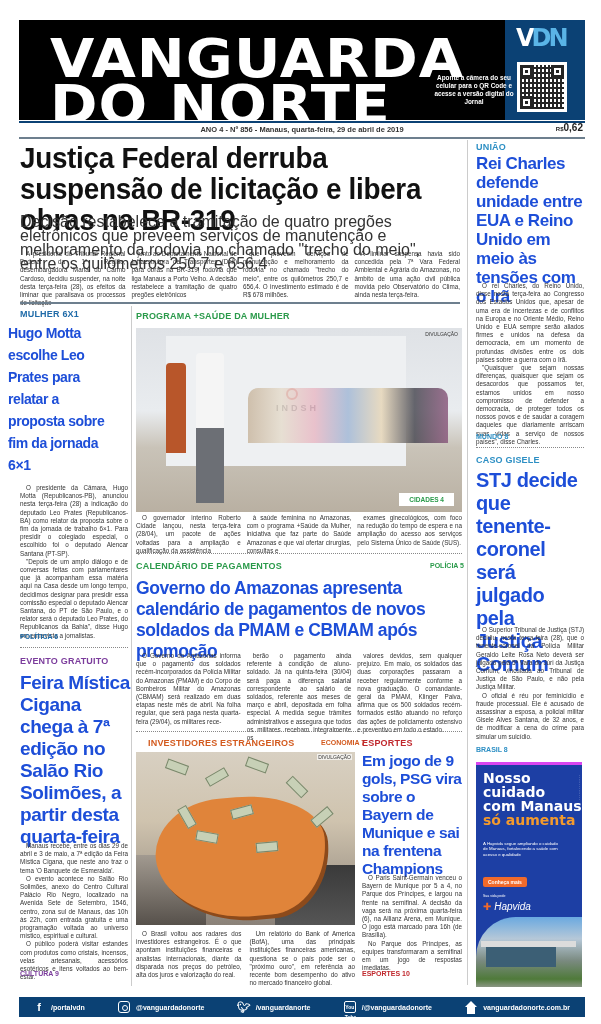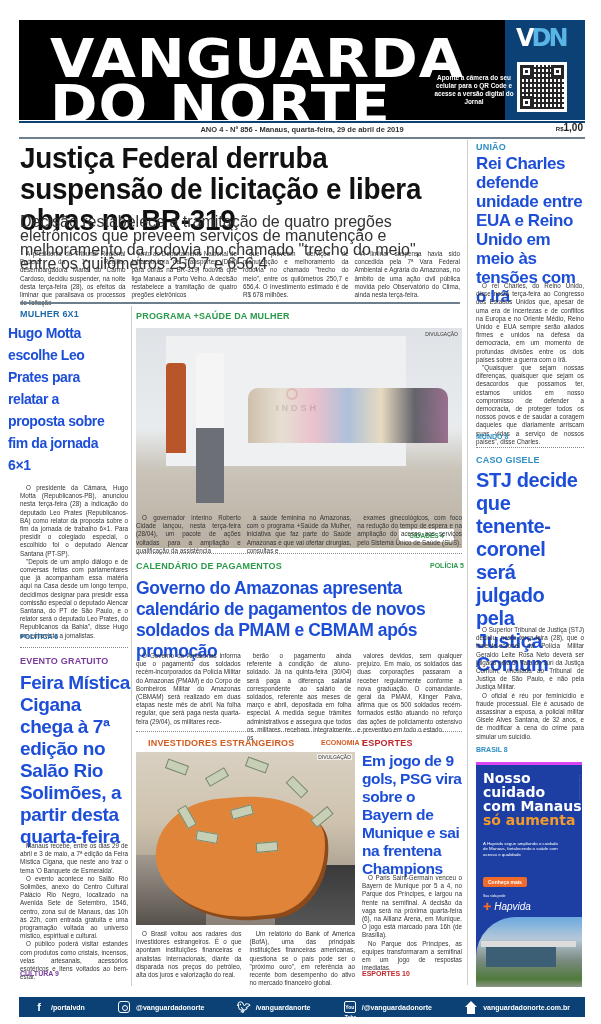--- a/index.html
+++ b/index.html
@@ -42,21 +42,21 @@
   .k-green { color: #2a9a4a; }
   .k-purple { color: #7b3c9c; text-align: right; }
   .k-orange { color: #d35a1e; margin-left: 12px; }
   .k-red { color: #c0282d; }
   .foot-ref { position: absolute; font-size: 7px; font-weight: bold; }
 
   .hl { position: absolute; font-weight: bold; color: #1d4ed8; font-family: "Liberation Sans", sans-serif; letter-spacing: -0.4px; }
   .body-text { position: absolute; font-size: 6.3px; line-height: 8.2px; color: #333; text-align: justify; }
   .body-text p { text-indent: 6px; }
 
-  .photo-health { position: absolute; left: 136px; top: 328px; width: 326px; height: 220px; overflow: hidden;
+  .photo-health { position: absolute; left: 136px; top: 328px; width: 326px; height: 184px; overflow: hidden;
      background: linear-gradient(180deg, #dfe2e6 0%, #e9ecef 45%, #c9c3b8 65%, #b9b0a2 100%); }
   .ph-wall { position: absolute; left: 30px; top: 8px; width: 240px; height: 130px; background: #eef0f2; }
   .ph-logo { position: absolute; left: 140px; top: 75px; font-size: 9px; letter-spacing: 3px; color: #334; font-weight: bold; }
   .ph-heart { position: absolute; left: 150px; top: 60px; width: 12px; height: 12px; border: 2px solid #c33; border-radius: 50%; }
   .ph-person { position: absolute; border-radius: 4px 4px 0 0; }
   .ph-credit { position: absolute; right: 4px; top: 3px; font-size: 5px; color: #333; }
   .ph-badge { position: absolute; right: 8px; bottom: 6px; background: #fff; color: #2a9a4a; font-size: 6.5px; font-weight: bold; padding: 3px 10px; }
 
   .photo-money { position: absolute; left: 136px; top: 752px; width: 219px; height: 173px; overflow: hidden;
      background: linear-gradient(180deg, #d8d0c2 0%, #cfc3ae 40%, #8a8178 100%); }
@@ -104,21 +104,21 @@
 <div class="qr">
   <div class="qr-grid">
     <div class="qr-corner" style="left:0;top:0"></div>
     <div class="qr-corner" style="right:0;top:0"></div>
     <div class="qr-corner" style="left:0;bottom:0"></div>
   </div>
 </div>
 
 <div class="rule-top"></div>
 <div class="edition">ANO 4 - Nº 856 - Manaus, quarta-feira, 29 de abril de 2019</div>
-<div class="price"><small>R$</small><span>1,00</span></div>
+<div class="price"><small>R$</small><span>0,62</span></div>
 <div class="rule-bottom"></div>
 
 <h1 class="headline-main">Justiça Federal derruba suspensão de licitação e libera obras na BR-319</h1>
 <div class="deck">Decisão restabelece a tramitação de quatro pregões eletrônicos que preveem serviços de manutenção e melhoramento da rodovia no chamado "trecho do meio", entre os quilômetros 250,7 e 656,4</div>
 <div class="cols main-cols">
   <p>A presidente do Tribunal Regional Federal da 1ª Região, desembargadora Maria do Carmo Cardoso, decidiu suspender, na noite desta terça-feira (28), os efeitos da liminar que paralisava os processos de licitação</p>
   <p>junto ao Departamento Nacional de Infraestrutura de Transportes (Dnit) para obras na BR-319, rodovia que liga Manaus a Porto Velho. A decisão restabelece a tramitação de quatro pregões eletrônicos</p>
   <p>que preveem serviços de manutenção e melhoramento da rodovia no chamado "trecho do meio", entre os quilômetros 250,7 e 656,4. O investimento estimado é de R$ 678 milhões.</p>
   <p>A liminar suspensa havia sido concedida pela 7ª Vara Federal Ambiental e Agrária do Amazonas, no âmbito de uma ação civil pública movida pelo Observatório do Clima, ainda nesta terça-feira.</p>
 </div>

